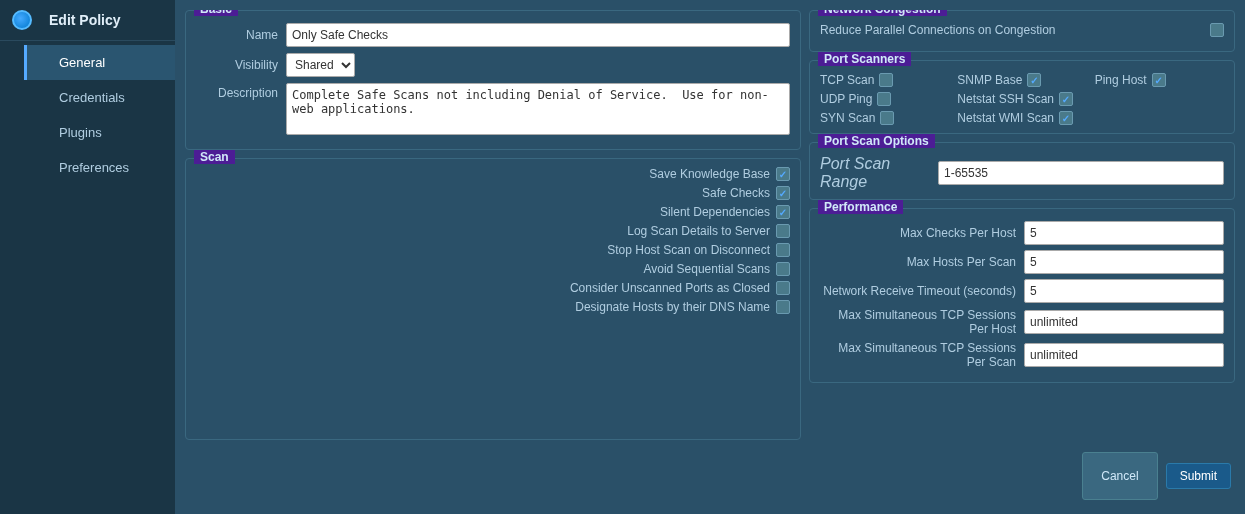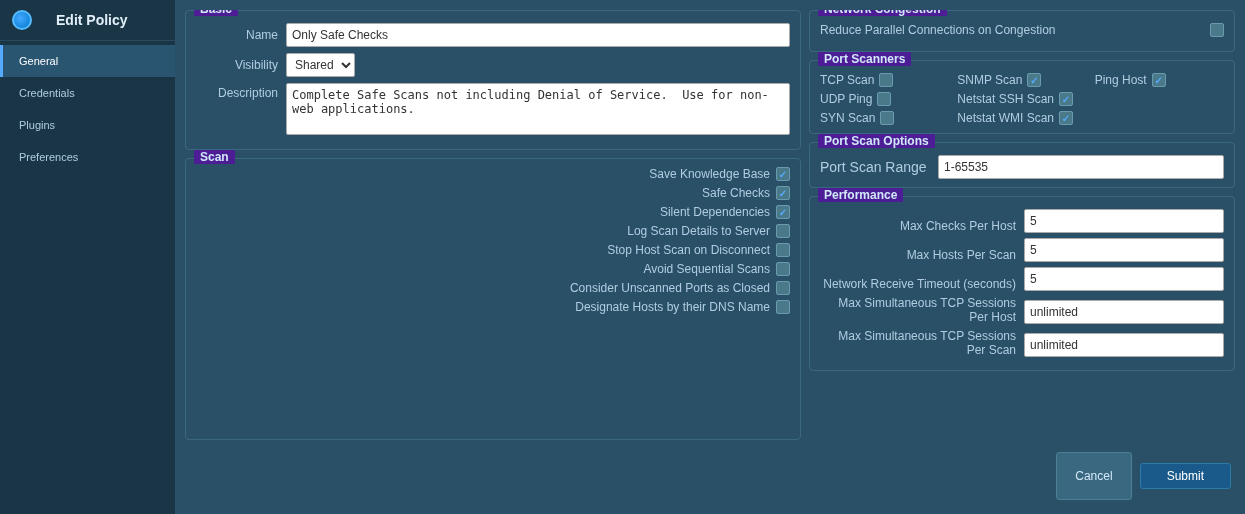--- a/index.html
+++ b/index.html
@@ -20,21 +20,21 @@
       background: #1a3545;
       display: flex;
       flex-direction: column;
       flex-shrink: 0;
     }
     .sidebar-header {
       background: #1a3545;
       padding: 10px 12px;
       display: flex;
       align-items: center;
-      gap: 24px;
+      gap: 17px;
       border-bottom: 1px solid #2a4a5e;
     }
     .sidebar-header-icon {
       width: 20px;
       height: 20px;
       border-radius: 50%;
       background: radial-gradient(circle at 40% 40%, #4af, #07c);
       border: 2px solid #5bf;
       flex-shrink: 0;
     }
@@ -42,25 +42,26 @@
       color: #e0eef8;
       font-size: 14px;
       font-weight: bold;
     }
     .sidebar-nav {
       display: flex;
       flex-direction: column;
       margin-top: 4px;
     }
     .sidebar-item {
-      padding: 10px 16px;
+      padding: 10px 32px;
       cursor: pointer;
       color: #b0cde0;
-      font-size: 11px;
+      font-size: 13px;
       border-left: 3px solid transparent;
+      margin-left: 24px;
     }
     .sidebar-item.active {
       background: #2a5570;
       color: #fff;
       border-left: 3px solid #5af;
     }
 
     
     .main-content {
       flex: 1;
@@ -234,39 +235,40 @@
     }
 
     
     .port-scan-row {
       display: flex;
       align-items: center;
       gap: 8px;
     }
     .port-scan-label {
       color: #b0cde0;
-      font-size: 14px;
+      font-size: 16px;
       width: 110px;
       flex-shrink: 0;
+      font-style: italic;
     }
     .port-scan-input {
       flex: 1;
       background: #fff;
       border: 1px solid #aaa;
       border-radius: 2px;
       padding: 3px 5px;
       font-size: 12px;
       color: #333;
       height: 24px;
     }
 
     
     .perf-row {
       display: flex;
-      align-items: flex-end;
+      align-items: center;
       margin-bottom: 5px;
       gap: 8px;
     }
     .perf-label {
       color: #b0cde0;
       font-size: 12px;
       text-align: right;
       flex: 1;
     }
     .perf-input {
@@ -297,21 +299,21 @@
       border-radius: 3px;
       padding: 16px 18px;
       font-size: 12px;
       cursor: pointer;
     }
     .btn-submit {
       background: #1a5a8a;
       color: #fff;
       border: 1px solid #2a7aaa;
       border-radius: 3px;
-      padding: 5px 26px;
+      padding: 5px 13px;
       font-size: 12px;
       cursor: pointer;
     }
 
     
     .fieldset-box {
       border: 1px solid #3a6880;
       border-radius: 4px;
       padding: 6px 10px 8px 10px;
       position: relative;
@@ -437,21 +439,21 @@
 
       <div class="fieldset-box">
         <span class="fieldset-legend">Port Scanners</span>
         <div style="margin-top:6px;">
         <div style="display: grid; grid-template-columns: repeat(3, 1fr); gap: 5px 8px;">
               <div class="scanner-item">
       <span class="scanner-label">TCP Scan</span>
       <div class="scanner-checkbox"></div>
     </div>
               <div class="scanner-item">
-      <span class="scanner-label">SNMP Scan</span>
+      <span class="scanner-label">SNMP Base</span>
       <div class="scanner-checkbox checked"></div>
     </div>
               <div class="scanner-item">
       <span class="scanner-label">Ping Host</span>
       <div class="scanner-checkbox checked"></div>
     </div>
               <div class="scanner-item">
       <span class="scanner-label">UDP Ping</span>
       <div class="scanner-checkbox"></div>
     </div>

